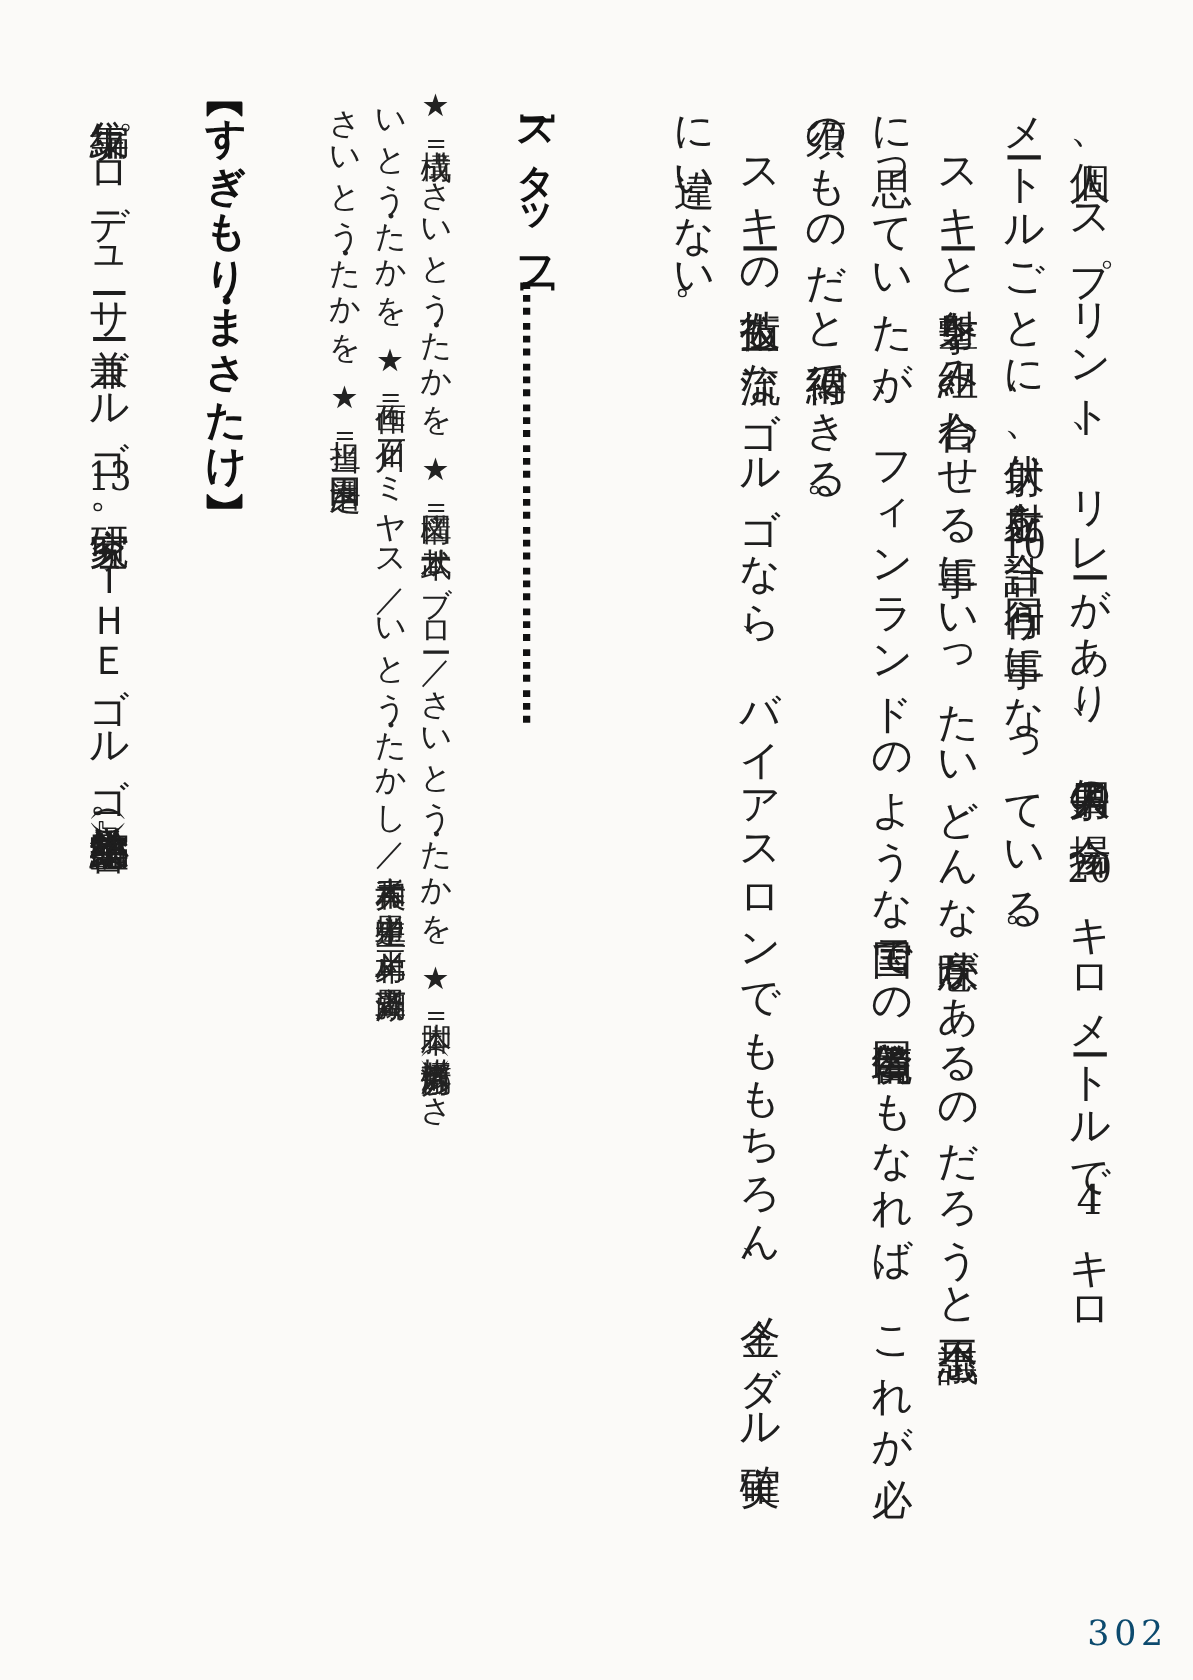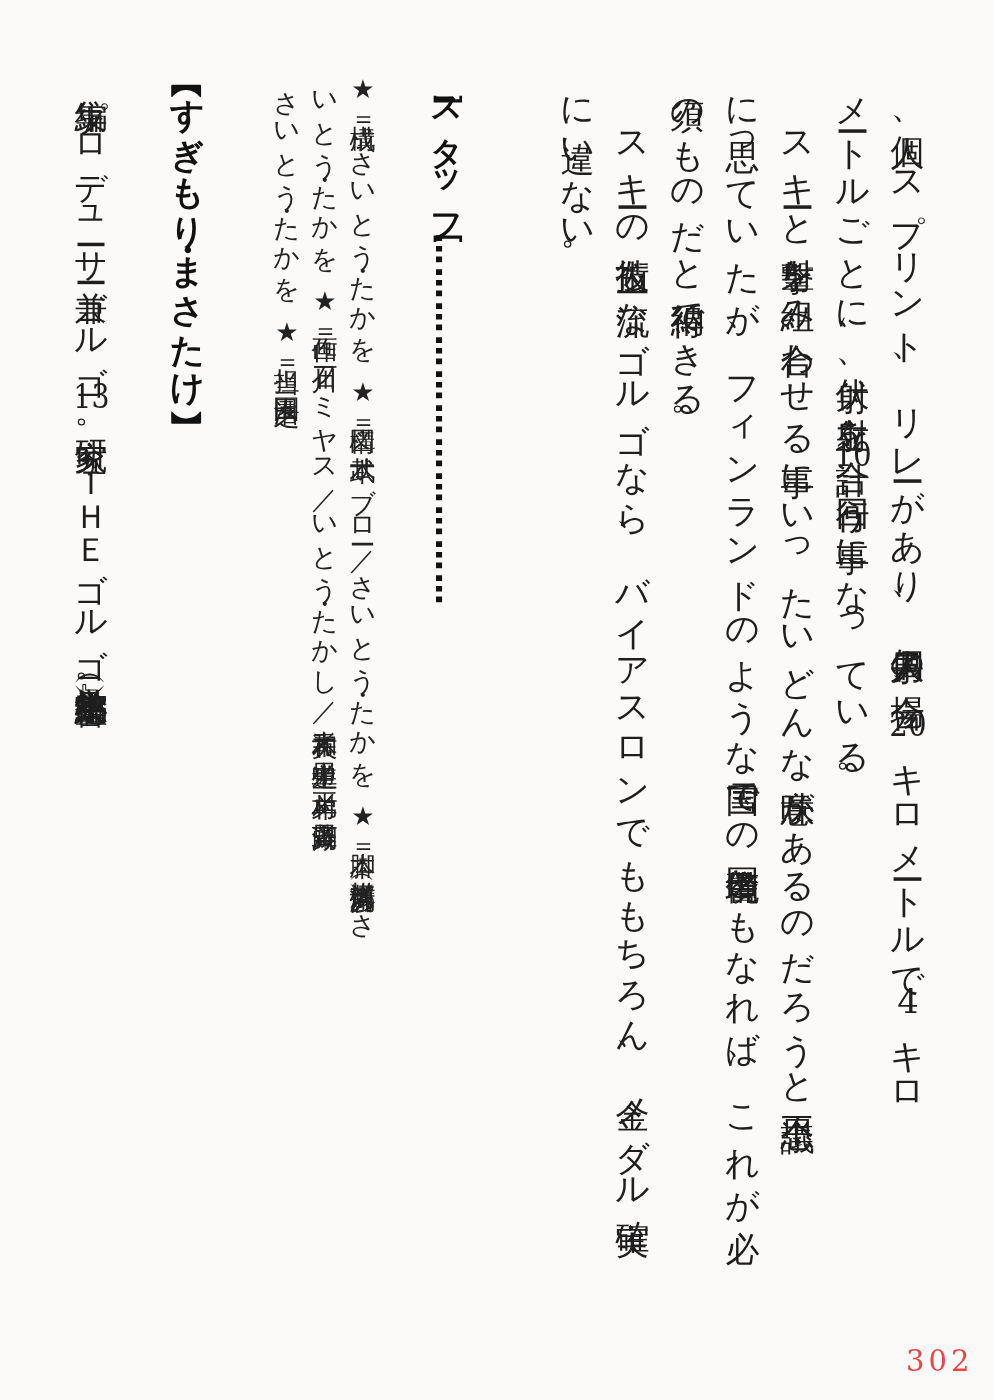--- a/index.html
+++ b/index.html
@@ -71,21 +71,21 @@
   
   .tcy { text-combine-upright:all; -webkit-text-combine:horizontal; }
   
   .veq { display:inline-block; transform:rotate(90deg); }
 
   .page-number {
     position:absolute;
     left:906px; top:1344px;
     font-size:29px;
     letter-spacing:4px;
-    color:#ef4444;
+    color:#0c4a6e;
     font-family:"DejaVu Serif","Liberation Serif",serif;
   }
 </style>
 </head>
 <body>
 
 <div class="page">
 
   <div class="vgroup body-group"><div class="vline body-line">　個人、スプリント、リレーがあり、個人男子の場合、<span class="tcy">20</span>キロメートルで<span class="tcy">4</span>キロ</div><div class="vline body-line">メートルごとに、伏射、立射を合計<span class="tcy">10</span>回行う事になっている。</div><div class="vline body-line">　スキーと射撃を組み合わせる事にいったいどんな意味があるのだろうと不思議</div><div class="vline body-line">に思っていたが、フィンランドのような雪国での国境警備ともなれば、これが必</div><div class="vline body-line">須のものだと納得できる。</div><div class="vline body-line">　スキーの技術も一流なゴルゴなら、バイアスロンでももちろん、金メダル確実</div><div class="vline body-line">に違いない。</div></div>
 

